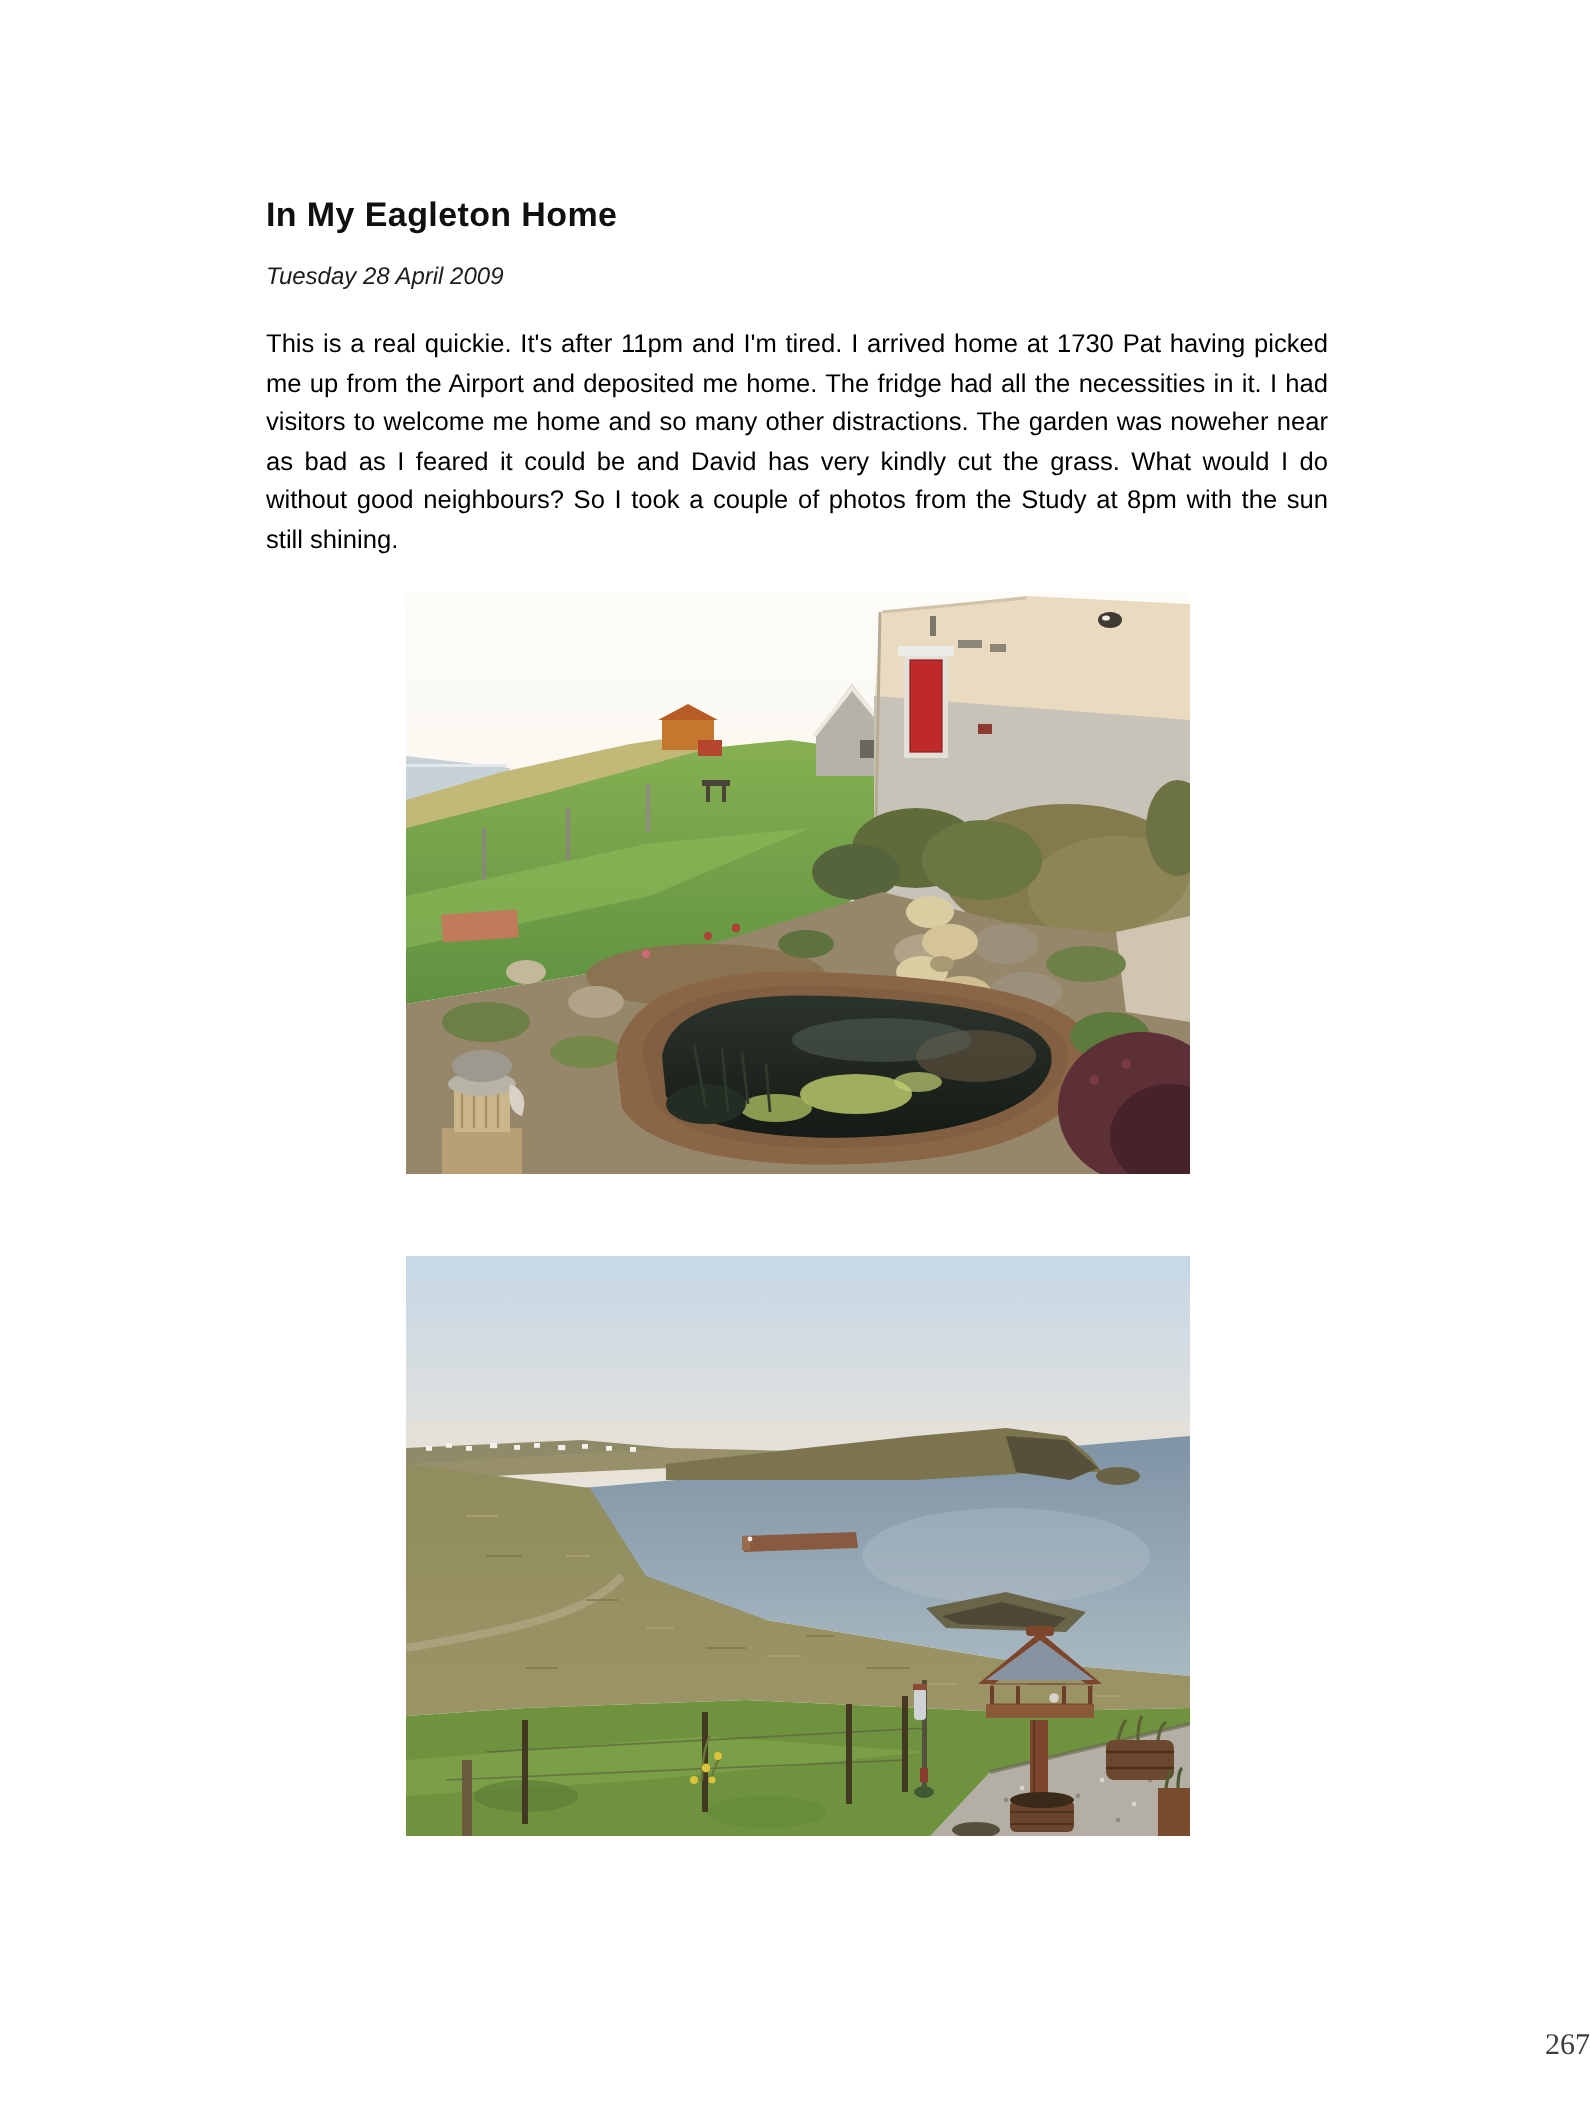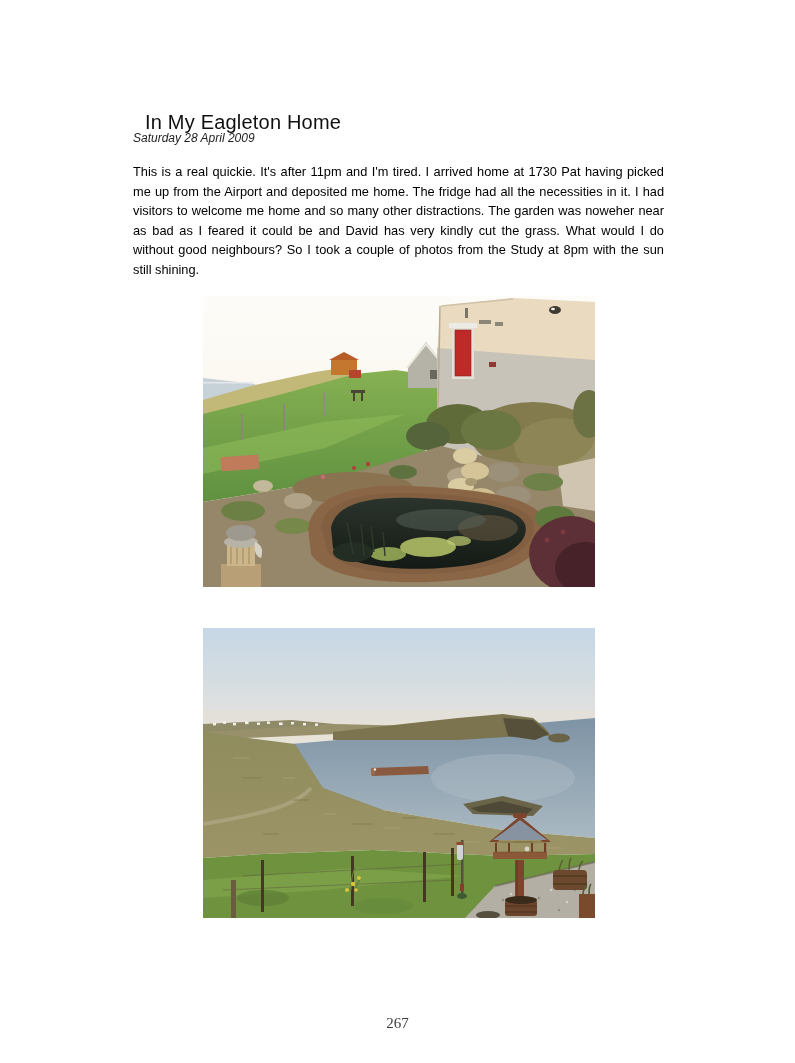--- a/index.html
+++ b/index.html
@@ -1,47 +1,47 @@
 <!DOCTYPE html>
 <html><head>
 <meta charset="utf-8">
 <style>
   html,body{margin:0;padding:0;background:#ffffff;}
   .page{
     position:relative;width:795px;height:1063px;background:#ffffff;
     font-family:"Liberation Sans",sans-serif;overflow:hidden;
   }
   .title{
-    position:absolute;left:133px;top:99px;margin:12px;
-    font-size:20px;line-height:1.1;font-weight:normal;color:#101010;letter-spacing:.2px;
+    position:absolute;left:133px;top:99px;margin:0;
+    font-size:17px;line-height:1.1;font-weight:bold;color:#101010;letter-spacing:.2px;
   }
   .date{
     position:absolute;left:133px;top:131px;
     font-size:12px;line-height:14px;font-style:italic;color:#1d1d1d;
   }
   .body-text{
     position:absolute;left:133px;top:162px;width:531px;margin:0;
     font-size:12.8px;line-height:19.6px;text-align:justify;color:#000000;
   }
   .photo{position:absolute;left:203px;margin:0;}
   .photo1{top:296px;width:392px;height:291px;}
   .photo2{top:628px;width:392px;height:290px;}
   .photo svg{display:block;width:100%;height:100%;}
   .page-number{
-    position:absolute;left:0;top:1015px;width:100%;text-align:center;
+    position:absolute;left:0;top:1015px;width:100%;text-align:right;
     font-family:"Liberation Serif",serif;font-size:15px;color:#3c3c3c;
   }
 </style>
 </head>
 <body>
 
 <div class="page">
 
   <h1 class="title">In My Eagleton Home</h1>
-  <div class="date">Saturday 28 April 2009</div>
+  <div class="date">Tuesday 28 April 2009</div>
   <p class="body-text">This is a real quickie. It's after 11pm and I'm tired. I arrived home at 1730 Pat having picked me up from the Airport and deposited me home. The fridge had all the necessities in it. I had visitors to welcome me home and so many other distractions. The garden was noweher near as bad as I feared it could be and David has very kindly cut the grass. What would I do without good neighbours? So I took a couple of photos from the Study at 8pm with the sun still shining.</p>
 
   <figure class="photo photo1" role="img" aria-label="Garden with rockery, dark kidney-shaped pond with paved edging, pale waterfall stones, green lawn, sea glimpse at left and pebble-dashed house with red door">
     <svg viewBox="0 0 392 291" preserveAspectRatio="none">
       <defs>
         <linearGradient id="p1sky" x1="0" y1="0" x2="0" y2="1">
           <stop offset="0" stop-color="#fdfcf8"></stop>
             <stop offset="1" stop-color="#f6efe1"></stop>
         </linearGradient>
         <linearGradient id="p1lawn" x1="0" y1="0" x2="0" y2="1">

